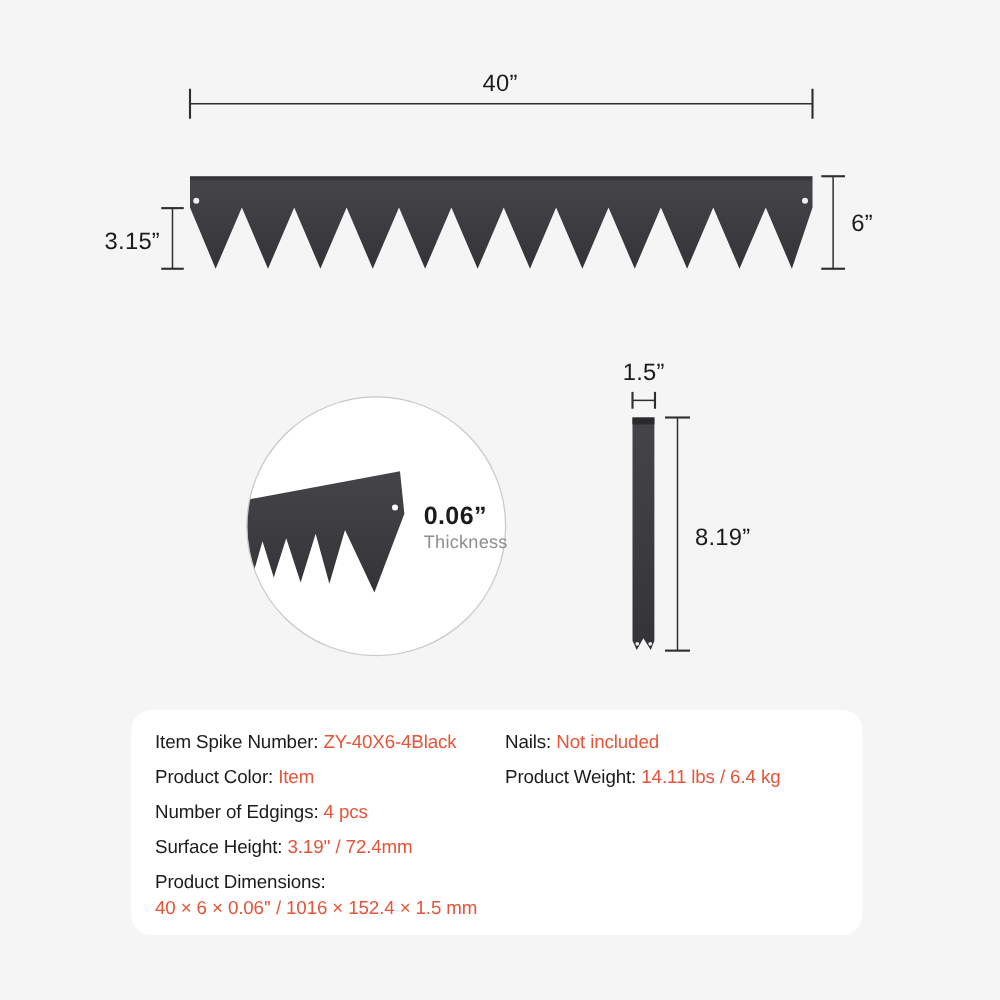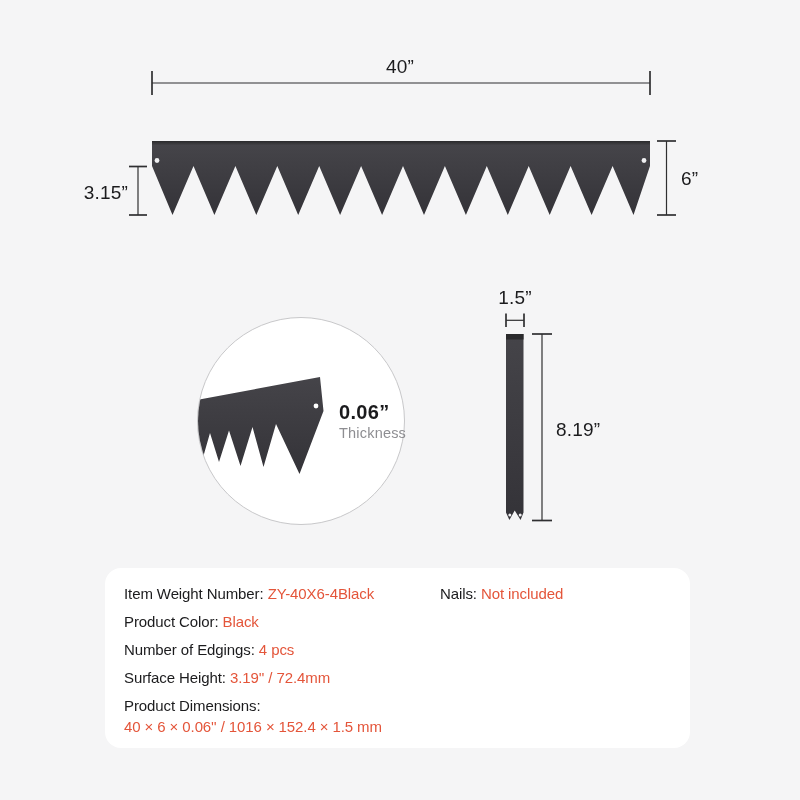--- a/index.html
+++ b/index.html
@@ -31,21 +31,21 @@
   .detail-caption{
     font-family:"Liberation Sans",sans-serif;font-size:14.5px;font-weight:400;
     fill:var(--muted);letter-spacing:0.2px;
   }
   .spec-panel{
     position:absolute;left:105px;top:568px;width:585px;height:180px;
     background:var(--panel);border-radius:16px;box-sizing:border-box;
     padding:15px 0 0 19px;display:flex;
   }
   .spec-col{width:280px;}
-  .spec-col.right{flex:1;margin-left:36px;}
+  .spec-col.right{flex:1;}
   .spec-col.right .spec-row{white-space:nowrap;}
   .spec-row{
     font-size:15px;line-height:21px;margin-bottom:7px;
     color:var(--ink);letter-spacing:-0.1px;
   }
   .spec-label{font-weight:400;color:var(--ink);}
   .spec-value{font-weight:400;color:var(--accent);white-space:nowrap;}
 </style>
 </head>
 <body>
@@ -127,24 +127,25 @@
     <g>
       <path class="dim-tick" d="M532,334 H552"></path>
       <path class="dim-tick" d="M532,520.5 H552"></path>
       <path class="dim-stroke" d="M542,334 V520.5"></path>
       <text class="dim-label" x="556" y="436" text-anchor="start">8.19”</text>
     </g>
   </svg>
 
   <div class="spec-panel">
     <div class="spec-col" id="spec-col-left">
-        <div class="spec-row"><span class="spec-label">Item Weight Number:</span> <span class="spec-value">ZY-40X6-4Black</span></div>
-        <div class="spec-row"><span class="spec-label">Product Color:</span> <span class="spec-value">Black</span></div>
+        <div class="spec-row"><span class="spec-label">Item Spike Number:</span> <span class="spec-value">ZY-40X6-4Black</span></div>
+        <div class="spec-row"><span class="spec-label">Product Color:</span> <span class="spec-value">Item</span></div>
         <div class="spec-row"><span class="spec-label">Number of Edgings:</span> <span class="spec-value">4 pcs</span></div>
         <div class="spec-row"><span class="spec-label">Surface Height:</span> <span class="spec-value">3.19'' / 72.4mm</span></div>
         <div class="spec-row"><span class="spec-label">Product Dimensions:</span> <span class="spec-value">40 × 6 × 0.06'' / 1016 × 152.4 × 1.5 mm</span></div>
       </div>
     <div class="spec-col right" id="spec-col-right">
         <div class="spec-row"><span class="spec-label">Nails:</span> <span class="spec-value">Not included</span></div>
+        <div class="spec-row"><span class="spec-label">Product Weight:</span> <span class="spec-value">14.11 lbs / 6.4 kg</span></div>
       </div>
   </div>
 
 </div>
 
 </body></html>

